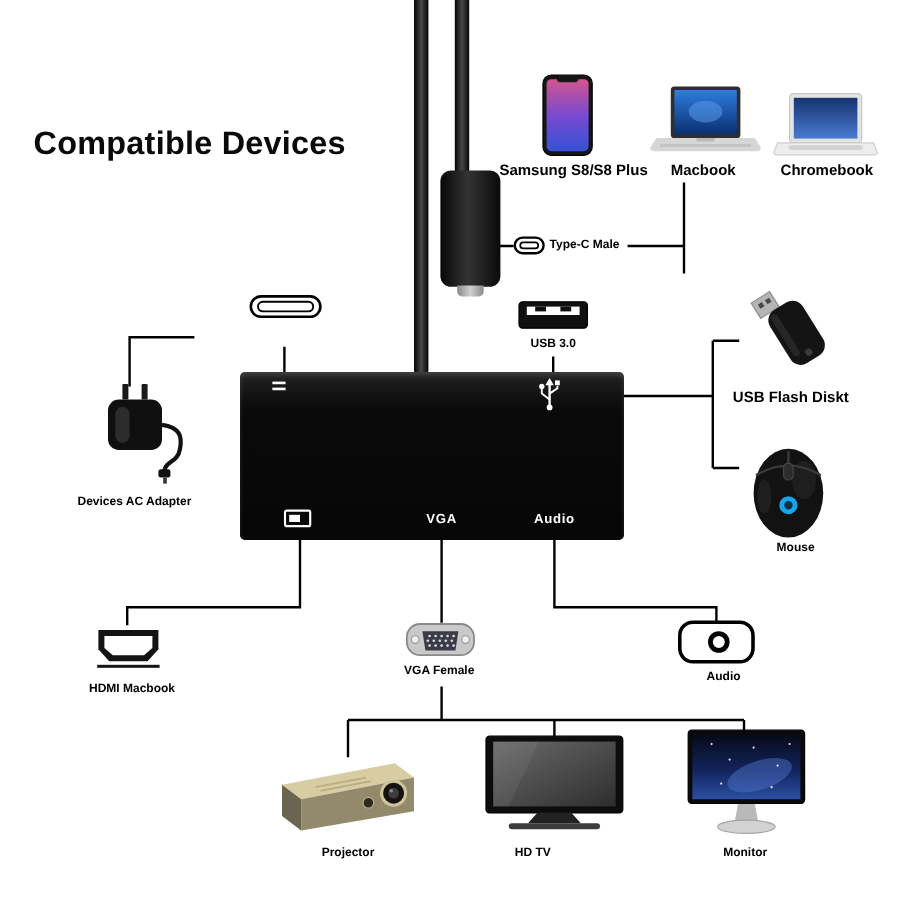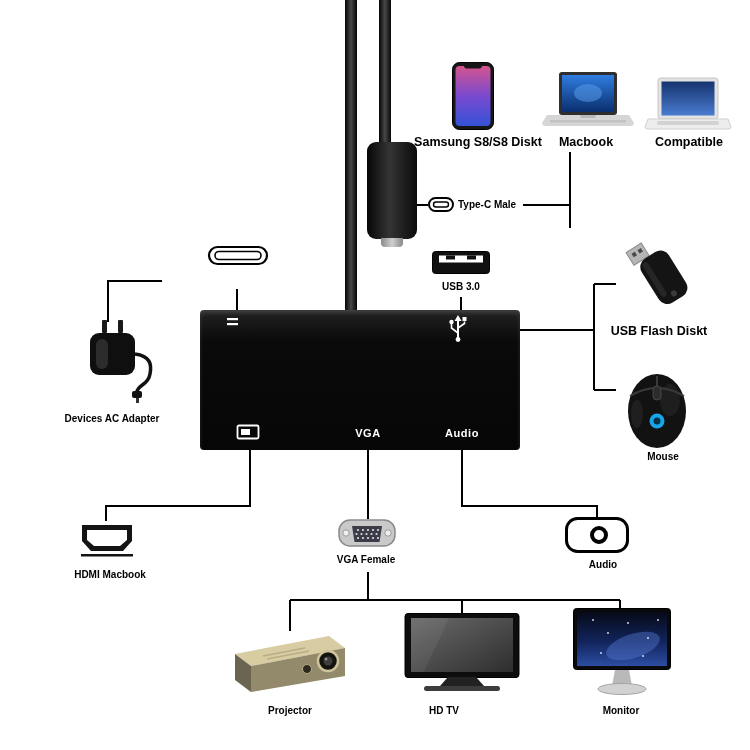--- a/index.html
+++ b/index.html
@@ -61,20 +61,21 @@
              M250 450 V506 H106 V521 M368 450 V519
              M462 450 V506 H597 V518
              M368 572 V600 M290 600 H620 M290 600 V631 M462 600 V614 M620 600 V610" fill="none" stroke="#000" stroke-width="2"></path>
   </svg>
 
   <div class="cable cable-a"></div>
   <div class="cable cable-b"></div>
   <div class="plug"></div>
   <div class="plug-tip"></div>
 
+  <h1 class="title">Compatible Devices</h1>
 
   <div class="hub">
     <svg class="hub-charge" width="16" height="12" viewBox="0 0 16 12">
       <rect x="1" y="2" width="11" height="2.2" fill="#fff"></rect>
       <rect x="1" y="7" width="11" height="2.2" fill="#fff"></rect>
     </svg>
     <svg class="hub-trident" width="22" height="30" viewBox="0 0 22 30">
       <path d="M11 27 V5" stroke="#fff" stroke-width="2"></path>
       <path d="M11 2 L14.5 8 H7.5 Z" fill="#fff"></path>
       <path d="M11 20 L4.5 15 V11" stroke="#fff" stroke-width="1.6" fill="none"></path>
@@ -259,23 +260,23 @@
         <circle cx="55" cy="15" r="0.9"></circle>
       <circle cx="75" cy="30" r="0.9"></circle>
         <circle cx="28" cy="45" r="0.9"></circle>
         <circle cx="70" cy="48" r="0.9"></circle>
         <circle cx="85" cy="12" r="0.9"></circle>
     </g>
     <path d="M42 62 L56 62 L59 78 L39 78 Z" fill="#b9b9b9"></path>
     <ellipse cx="49" cy="81" rx="24" ry="5.5" fill="#d2d2d2" stroke="#a5a5a5"></ellipse>
   </svg>
 
-  <div class="lbl sm c" style="left:478px;top:134px">Samsung S8/S8 Diskt</div>
+  <div class="lbl sm c" style="left:478px;top:134px">Samsung S8/S8 Plus</div>
   <div class="lbl sm c" style="left:586px;top:134px">Macbook</div>
-  <div class="lbl sm c" style="left:689px;top:134px">Compatible</div>
+  <div class="lbl sm c" style="left:689px;top:134px">Chromebook</div>
   <div class="lbl" style="left:458px;top:197px">Type-C Male</div>
   <div class="lbl c" style="left:461px;top:279px">USB 3.0</div>
   <div class="lbl sm c" style="left:659px;top:323px">USB Flash Diskt</div>
   <div class="lbl c" style="left:112px;top:411px">Devices AC Adapter</div>
   <div class="lbl c" style="left:663px;top:449px">Mouse</div>
   <div class="lbl c" style="left:110px;top:567px">HDMI Macbook</div>
   <div class="lbl c" style="left:366px;top:552px">VGA Female</div>
   <div class="lbl c" style="left:603px;top:557px">Audio</div>
   <div class="lbl c" style="left:290px;top:703px">Projector</div>
   <div class="lbl c" style="left:444px;top:703px">HD TV</div>

